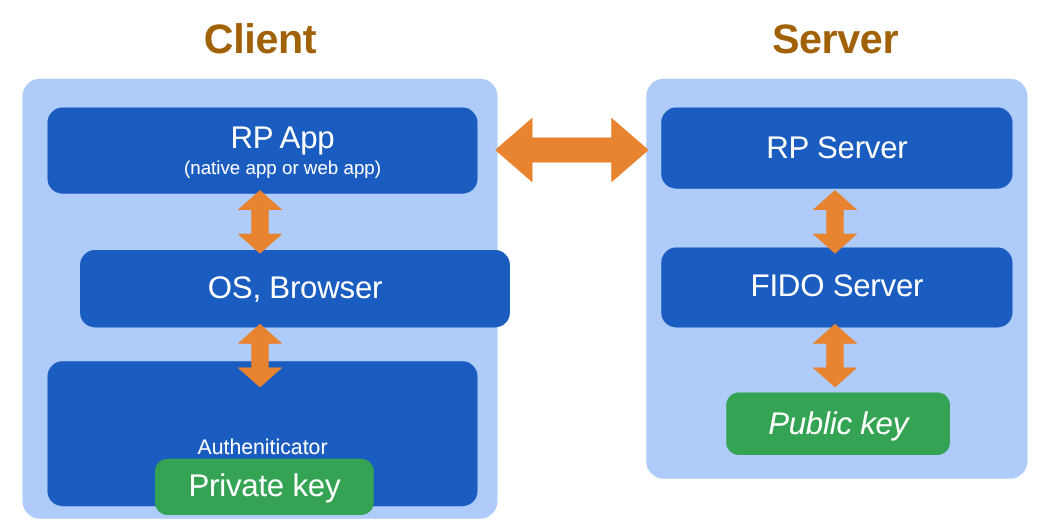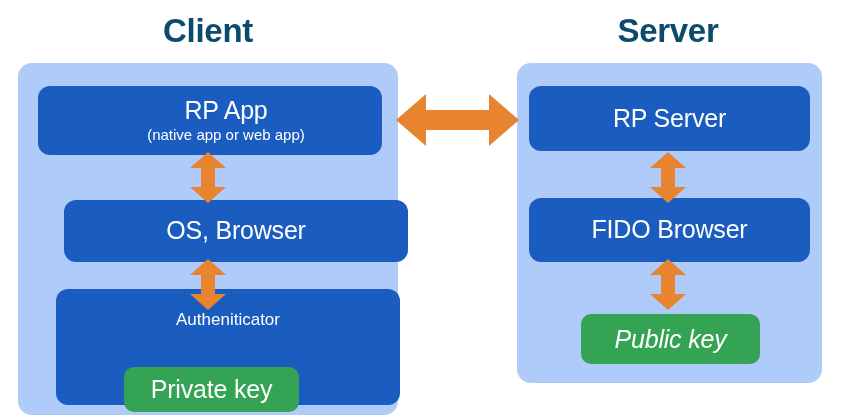--- a/index.html
+++ b/index.html
@@ -17,21 +17,21 @@
     height: 420px;
     background: #ffffff;
     overflow: hidden;
   }
 
   
   .section-title {
     position: absolute;
     font-size: 33px;
     font-weight: bold;
-    color: #0c4a6e;
+    color: #a16207;
     letter-spacing: -0.3px;
     text-align: center;
     line-height: 1;
     white-space: nowrap;
   }
   #client-title { left: 118px; top: 14px; width: 180px; }
   #server-title { left: 578px; top: 14px; width: 180px; }
 
   
   .panel {
@@ -73,22 +73,22 @@
     font-size: 17px;
     font-weight: normal;
     line-height: 1.1;
     white-space: nowrap;
   }
 
   
   #block-rp-app      { left: 38px;  top: 86px;  width: 344px; height: 69px; padding-left: 32px; }
   #block-os-browser  { left: 38px;  top: 200px; width: 344px; height: 62px; justify-content: center; margin-left: 26px; }
   #block-authenticator {
-    left: 56px; top: 289px; width: 344px; height: 116px;
-    justify-content: flex-start; padding-top: 22px;
+    left: 38px; top: 289px; width: 344px; height: 116px;
+    justify-content: center; padding-top: 22px;
   }
 
   
   #block-rp-server   { left: 529px; top: 86px;  width: 281px; height: 65px; }
   #block-fido-server { left: 529px; top: 198px; width: 281px; height: 64px; }
 
   
   .key-pill {
     position: absolute;
     background: #34a353;
@@ -143,21 +143,21 @@
 
   <div class="key-pill" id="pill-private-key">Private key</div>
 
   <div class="panel" id="server-panel"></div>
 
   <div class="block" id="block-rp-server">
     <div class="block-title">RP Server</div>
   </div>
 
   <div class="block" id="block-fido-server">
-    <div class="block-title">FIDO Browser</div>
+    <div class="block-title">FIDO Server</div>
   </div>
 
   <div class="key-pill" id="pill-public-key">Public key</div>
 
   <div class="arrow" id="arrow-rp-os">
     <svg width="36" height="51" viewBox="0 0 36 51">
       <polygon fill="#e8832f" points="18,0 36,16 25,16 25,35 36,35 18,51 0,35 11,35 11,16 0,16"></polygon>
     </svg>
   </div>
 

